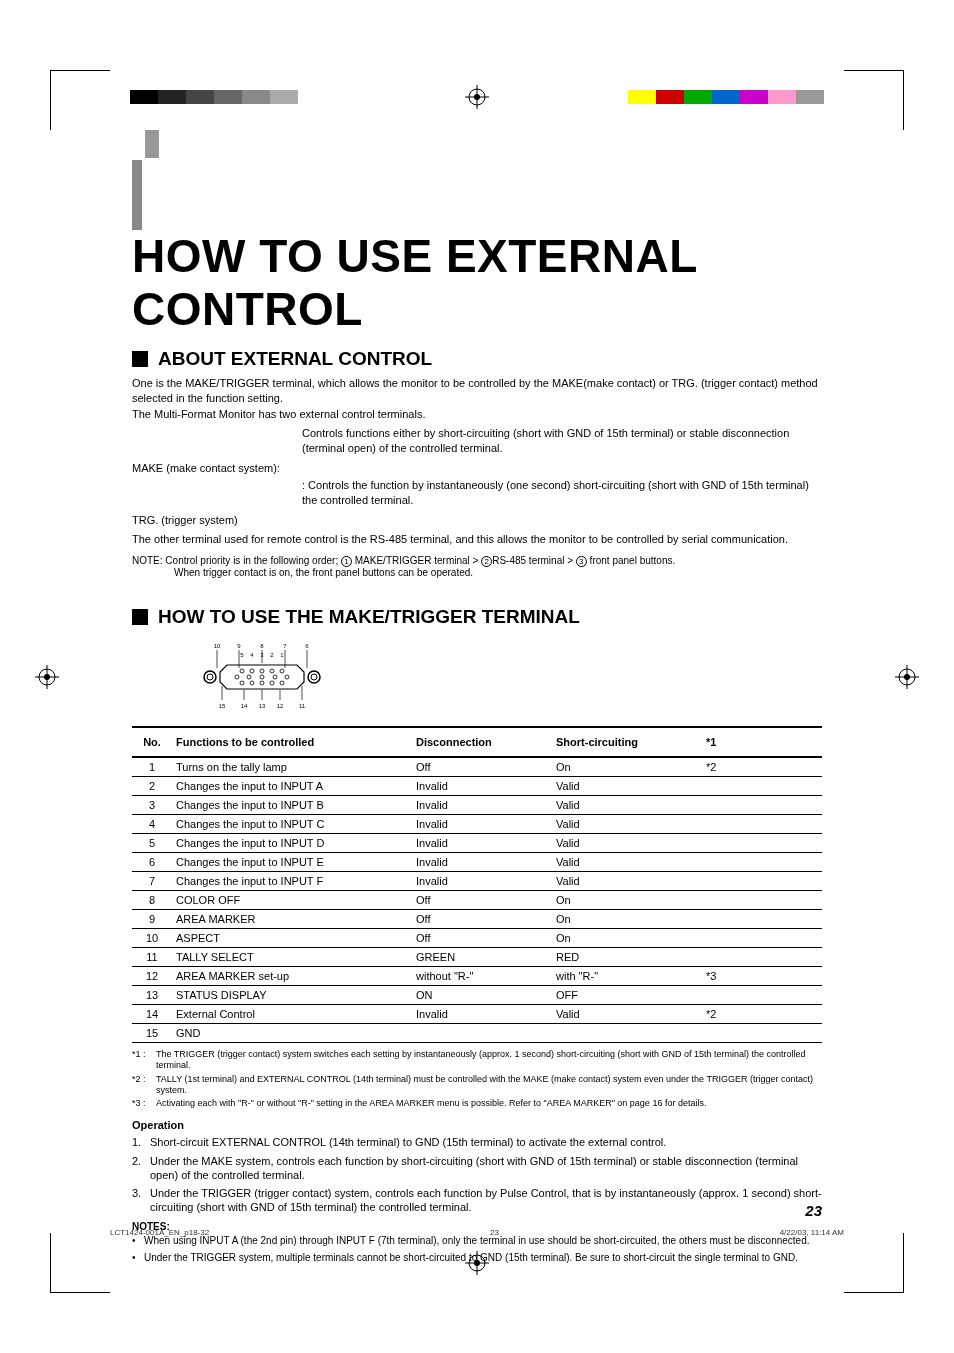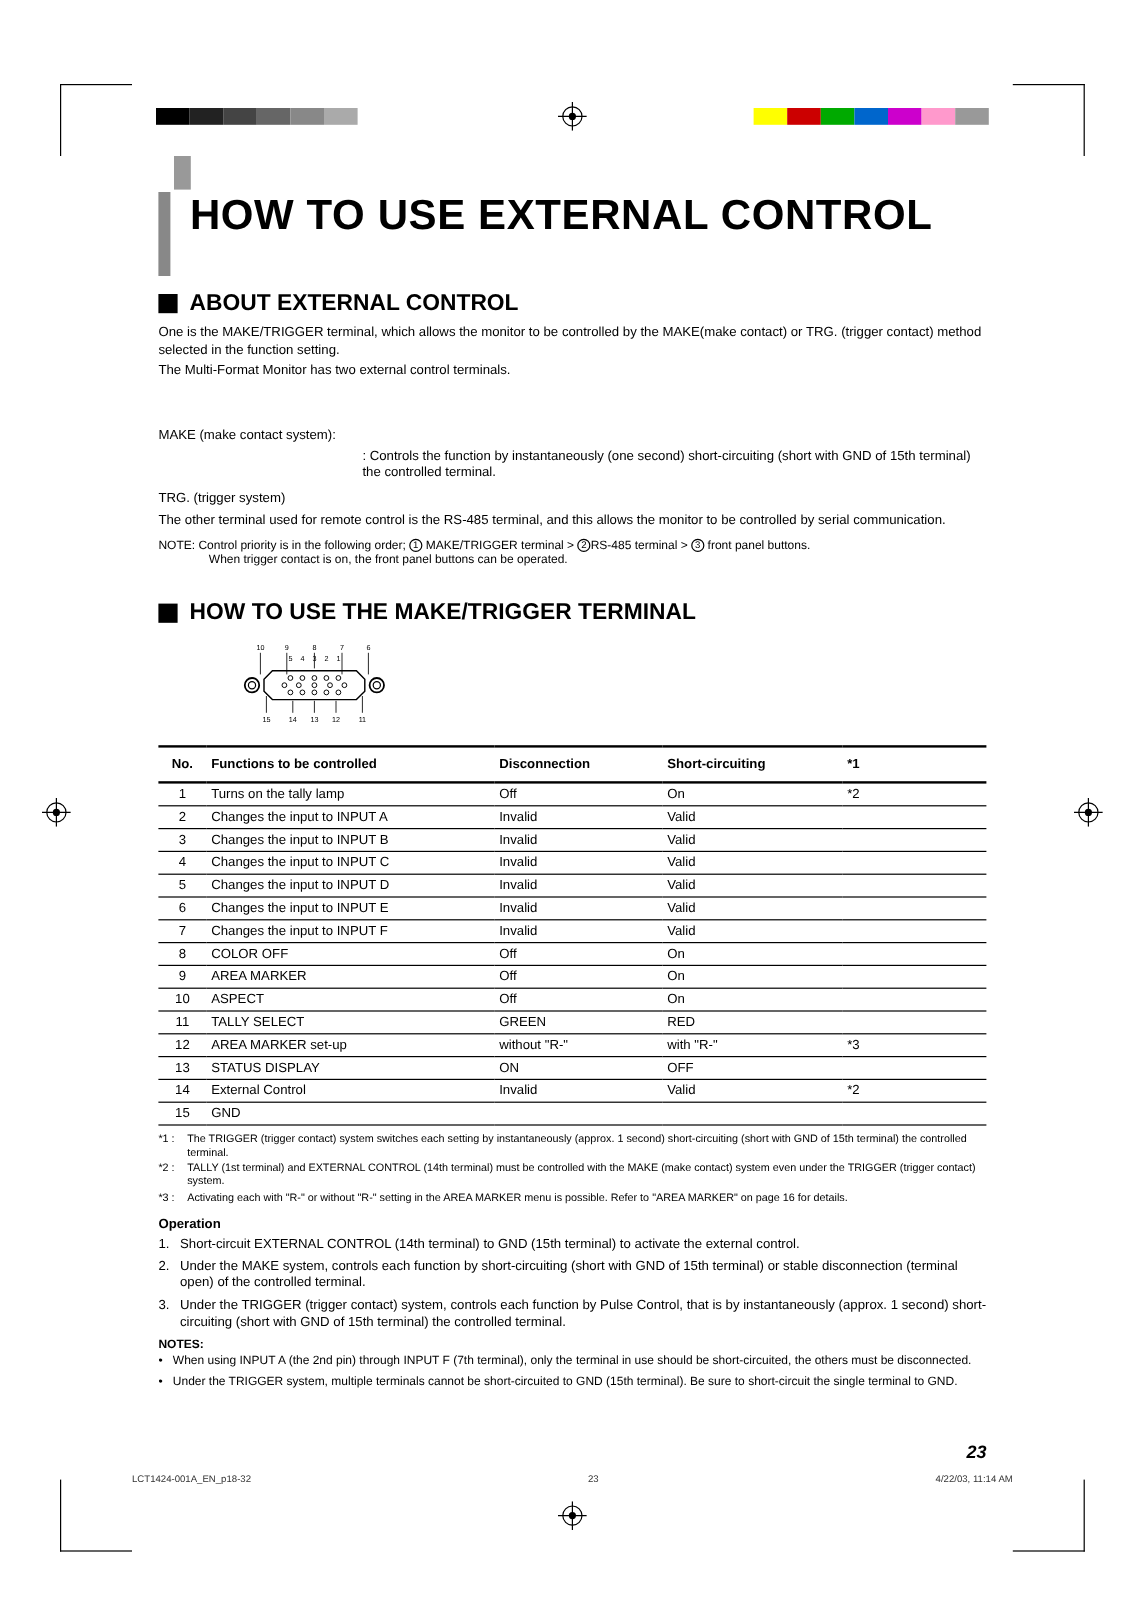--- a/index.html
+++ b/index.html
@@ -57,21 +57,21 @@
 
     .page {
       position: absolute;
       top: 160px;
       left: 132px;
       right: 132px;
       bottom: 130px;
     }
 
     .main-title {
-      font-size: 35px;
+      font-size: 46px;
       font-weight: 900;
       letter-spacing: 0.5px;
       line-height: 1.15;
       margin-bottom: 12px;
     }
     .title-bar {
       display: inline-block;
       width: 10px;
       height: 70px;
       background: #888;
@@ -232,20 +232,21 @@
   <div class="section-heading">
     <span class="black-square"></span>
     <span>ABOUT EXTERNAL CONTROL</span>
   </div>
 
   <p class="body-text">One is the MAKE/TRIGGER terminal, which allows the monitor to be controlled by the MAKE(make contact) or TRG. (trigger contact) method selected in the function setting.</p>
   <p class="body-text">The Multi-Format Monitor has two external control terminals.</p>
 
   <div class="definition-row">
     <div class="def-label">MAKE (make contact system):</div>
+    <div class="def-value">Controls functions either by short-circuiting (short with GND of 15th terminal) or stable disconnection (terminal open) of the controlled terminal.</div>
   </div>
   <div class="definition-row">
     <div class="def-label">TRG. (trigger system)</div>
     <div class="def-value">: Controls the function by instantaneously (one second) short-circuiting (short with GND of 15th terminal) the controlled terminal.</div>
   </div>
 
   <p class="body-text" style="margin-top:6px">The other terminal used for remote control is the RS-485 terminal, and this allows the monitor to be controlled by serial communication.</p>
 
   <div class="note-block">
     <span class="note-label">NOTE:</span>

